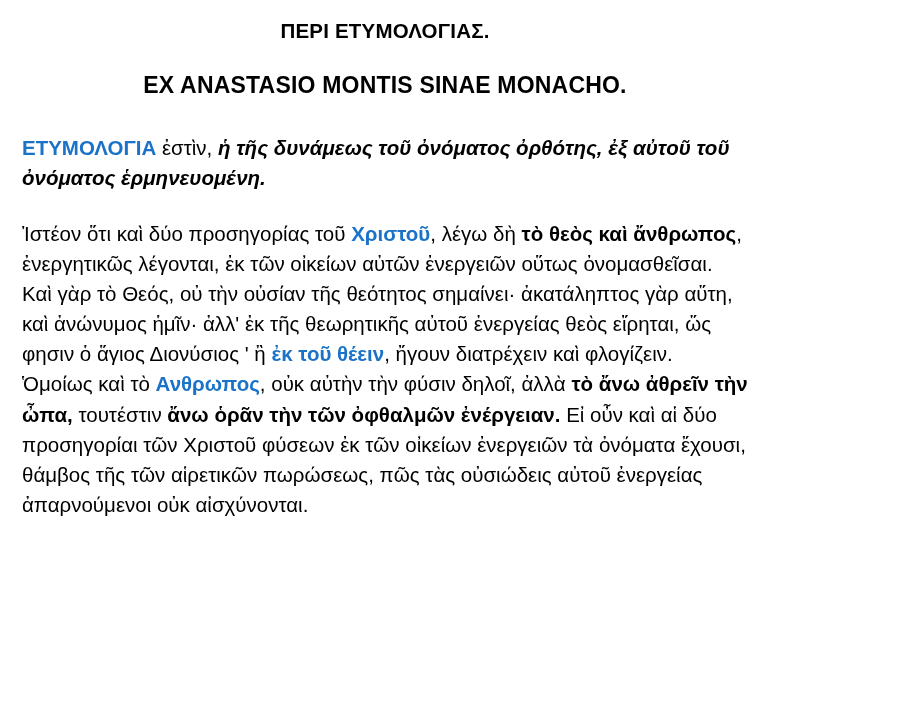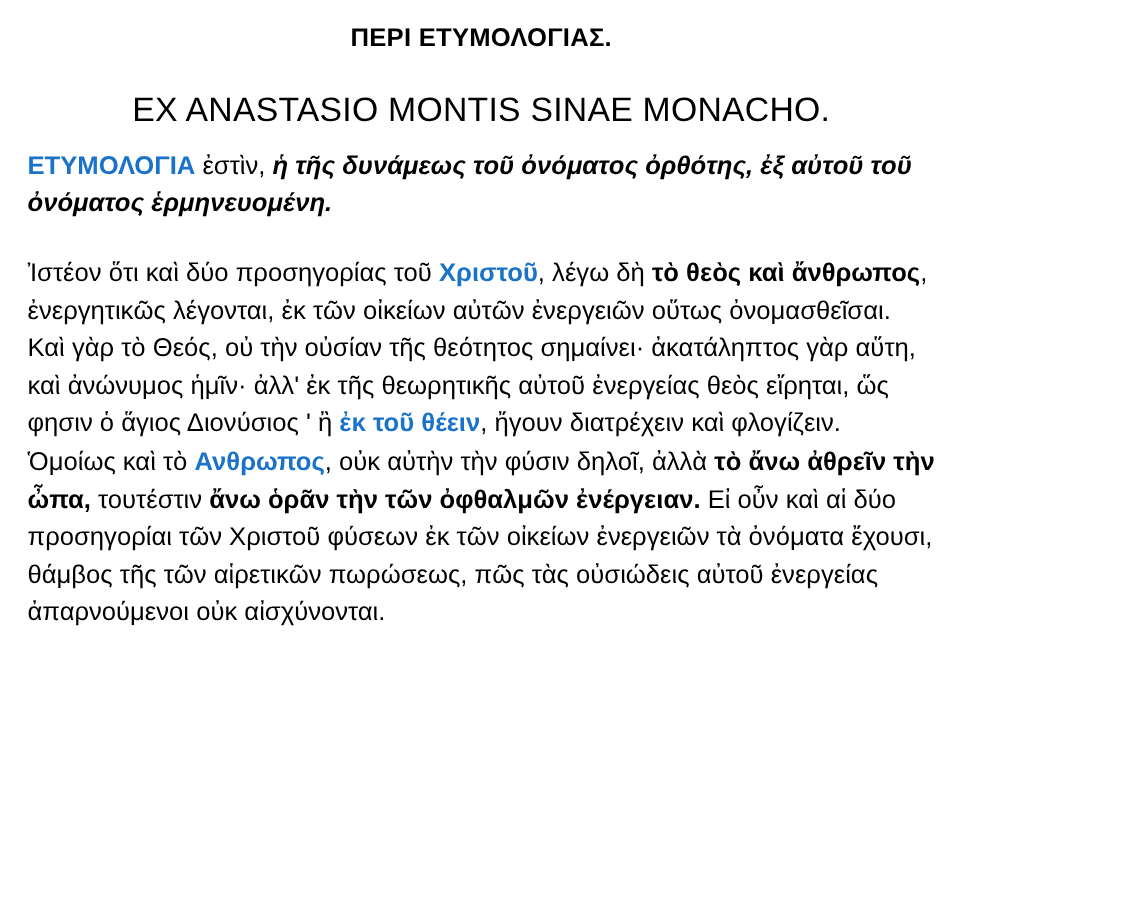--- a/index.html
+++ b/index.html
@@ -22,33 +22,33 @@
   .title {
     text-align: center;
     font-size: 20.5px;
     font-weight: bold;
     letter-spacing: 0.2px;
     margin: 8px 0 0 0;
     line-height: 1.3;
   }
   .subtitle {
     text-align: center;
-    font-size: 27px;
-    font-weight: normal;
+    font-size: 23px;
+    font-weight: bold;
     letter-spacing: 0.2px;
     margin: 26px 0 0 0;
     line-height: 1.3;
   }
   .para {
     font-size: 20.5px;
     line-height: 1.47;
     margin: 26px 0 0 0;
     text-align: left;
   }
-  .p-lead { margin-top: 12px; }
+  .p-lead { margin-top: 32px; }
   .blue {
     color: #1a73c8;
     font-weight: bold;
   }
   .bi {
     font-weight: bold;
     font-style: italic;
   }
   .b {
     font-weight: bold;

